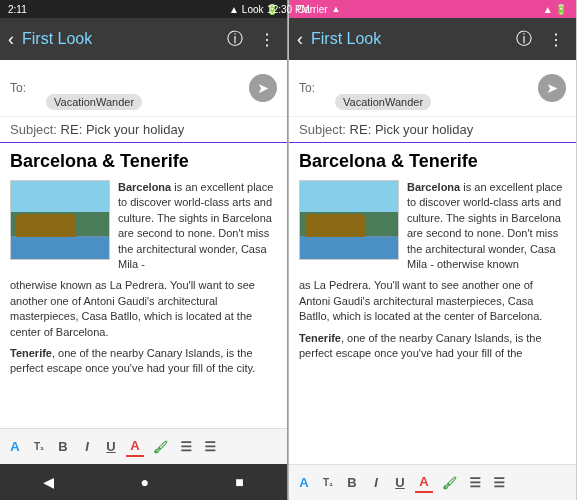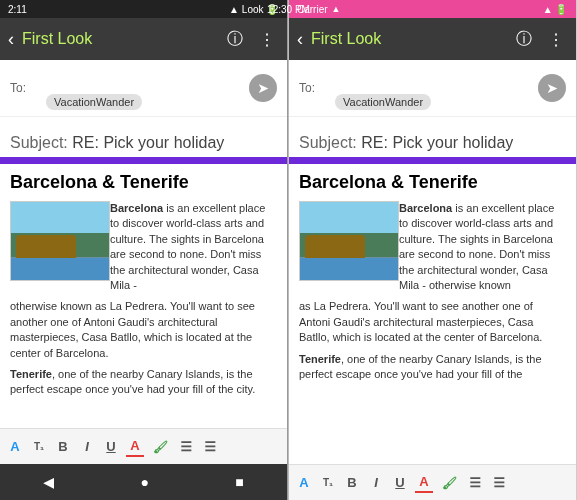--- a/index.html
+++ b/index.html
@@ -38,21 +38,21 @@
       display: flex;
       align-items: center;
       padding: 6px 8px;
       height: 42px;
       gap: 8px;
     }
     .app-bar-title {
       flex: 1;
       font-size: 16px;
       font-weight: 500;
-      color: #bef264;
+      color: #7dd3fc;
     }
     .app-bar-icon {
       color: #fff;
       font-size: 16px;
       cursor: pointer;
       padding: 2px 4px;
     }
     .back-arrow {
       font-size: 18px;
       color: #fff;
@@ -93,39 +93,39 @@
       height: 28px;
       display: flex;
       align-items: center;
       justify-content: center;
       color: #fff;
       font-size: 14px;
       cursor: pointer;
     }
     .subject-row {
       padding: 5px 10px;
-      font-size: 16px;
-      border-bottom: 7px solid #6d28d9;
+      font-size: 13px;
+      border-bottom: 1px solid #6d28d9;
       color: #444;
-      margin-top: 12px;
     }
     .subject-label { color: #666; }
     .body-area {
       flex: 1;
       overflow: hidden;
       padding: 8px 10px;
     }
     .email-headline {
       font-size: 18px;
       font-weight: bold;
       color: #000;
       margin-bottom: 8px;
     }
     .email-body-layout {
       display: flex;
+      gap: 8px;
     }
     .email-image {
       width: 100px;
       height: 80px;
       flex-shrink: 0;
       background: linear-gradient(180deg, #87CEEB 0%, #87CEEB 40%, #4a7c59 40%, #4a7c59 70%, #6b8fa3 70%, #6b8fa3 100%);
       position: relative;
       overflow: hidden;
       border: 1px solid #ccc;
     }

